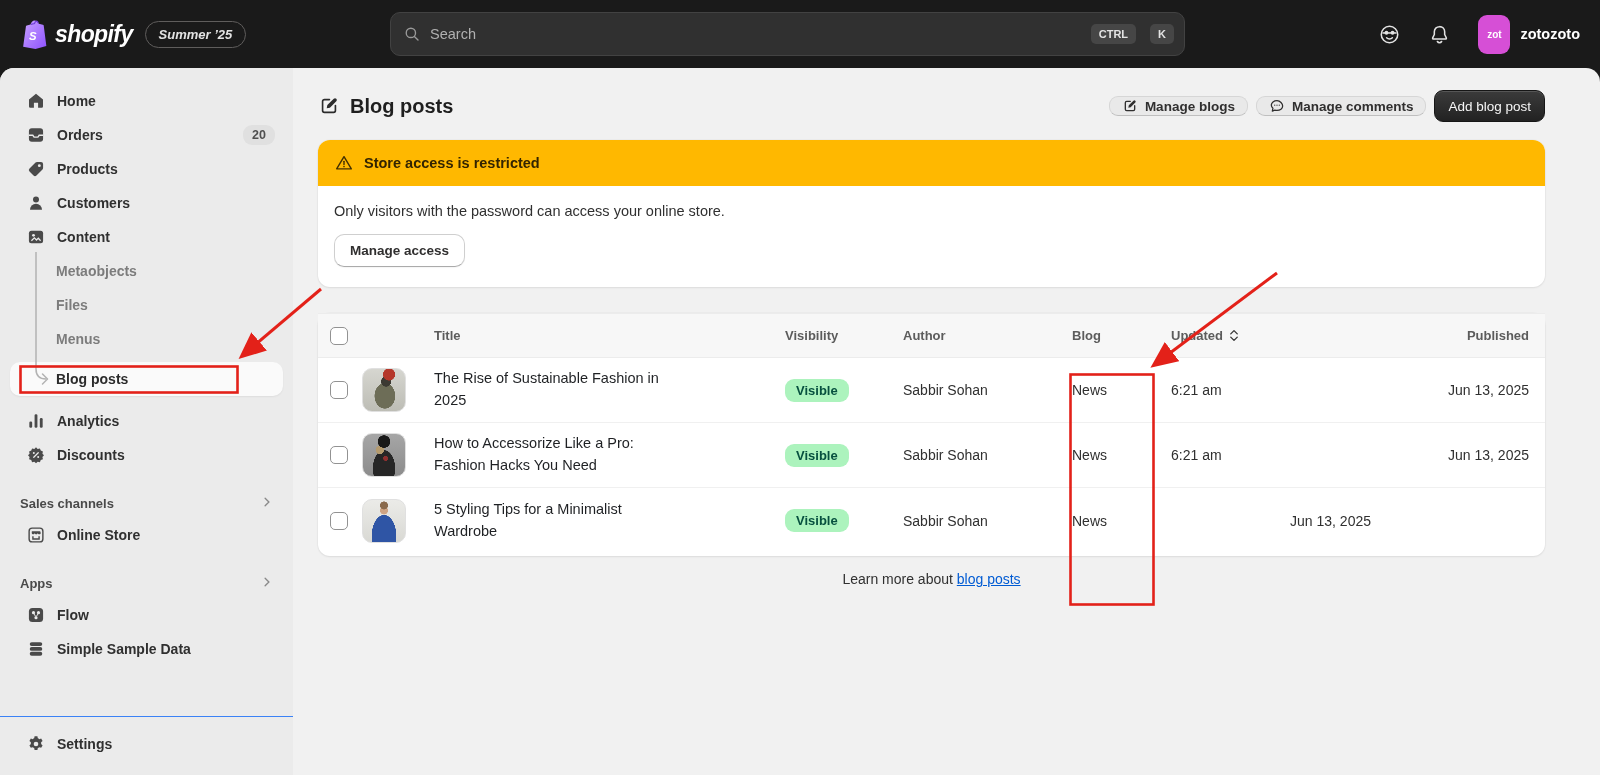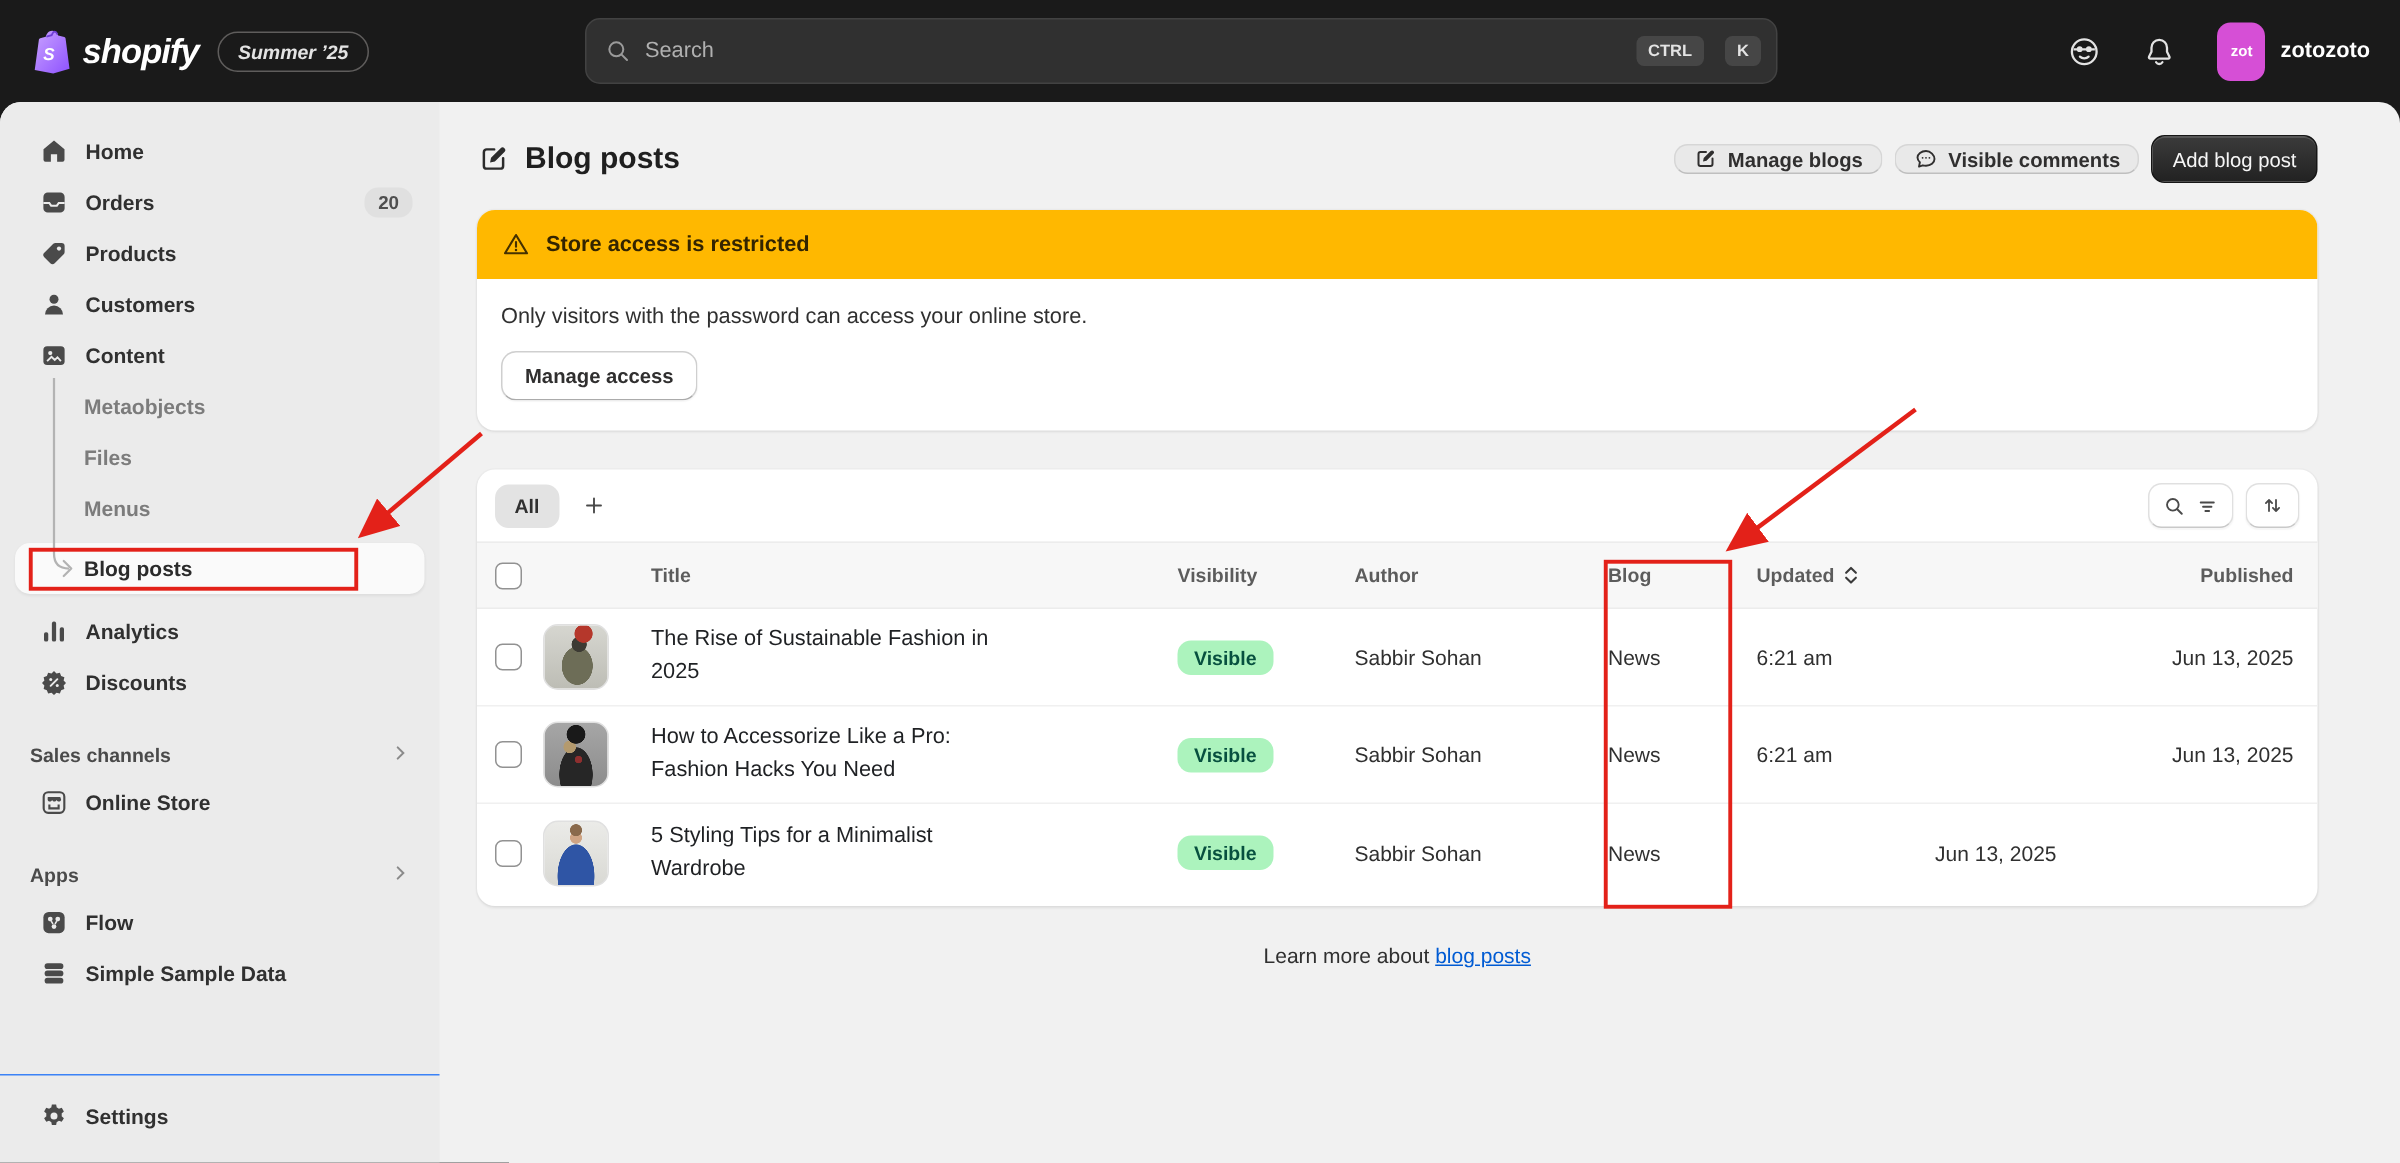--- a/index.html
+++ b/index.html
@@ -92,21 +92,21 @@
     radial-gradient(ellipse at 50% 82%, #262626 0 37%, rgba(0,0,0,0) 38%),
     linear-gradient(180deg, #a6a6a6, #8c8c8c); }
   .thumb-3 { background:
     radial-gradient(circle at 50% 13%, #8a6a4c 0 9%, rgba(0,0,0,0) 10%),
     radial-gradient(circle at 50% 25%, #cfa484 0 10%, rgba(0,0,0,0) 11%),
     radial-gradient(ellipse at 50% 86%, #2f55a5 0 41%, rgba(0,0,0,0) 42%),
     linear-gradient(180deg, #ebebe8, #d9d9d4); }
   .row-title { font-size: 14.5px; color: #1f2124; max-width: 245px; line-height: 1.5; cursor: pointer; }
   .badge-visible { display: inline-block; background: #acf3bd; color: #07503f; padding: 4px 11px; border-radius: 9px; font-size: 13px; font-weight: 600; }
 
-  .page-footer { margin-top: 25px; text-align: center; font-size: 14px; color: #303030; }
+  .page-footer { margin-top: 15px; text-align: center; font-size: 14px; color: #303030; }
   .link { color: #005bd3; text-decoration: underline; cursor: pointer; }
 
   
   .overlay { position: absolute; left: 0; top: 0; width: 1600px; height: 775px; z-index: 100; pointer-events: none; }
 </style>
 </head>
 <body>
 
 <div class="topbar">
   <div class="brand-group">
@@ -333,21 +333,21 @@
           </button>
           <button class="btn-secondary">
             <span style="display:flex;">
               <svg width="16" height="16" viewBox="0 0 24 24">
                   <path d="M12 4c-4.7 0-8.5 2.9-8.5 6.6 0 1.8.9 3.4 2.4 4.6L5 19.6l3.8-1.3c1 .3 2.1.4 3.2.4 4.7 0 8.5-2.9 8.5-6.6S16.7 4 12 4Z" fill="none" stroke="#302f2f" stroke-width="1.9" stroke-linejoin="round"></path>
                   <circle cx="8.6" cy="10.8" r=".9" fill="#302f2f"></circle>
                   <circle cx="12" cy="10.8" r=".9" fill="#302f2f"></circle>
                   <circle cx="15.4" cy="10.8" r=".9" fill="#302f2f"></circle>
                 </svg>
             </span>
-            <span>Visible comments</span>
+            <span>Manage comments</span>
           </button>
           <button class="btn-primary">
             <span>Add blog post</span>
           </button>
         </div>
       </div>
 
       <section class="banner">
         <div class="banner-head" style="background:#ffb800;">
           <span style="display:flex;">
@@ -359,50 +359,20 @@
           </span>
           <span>Store access is restricted</span>
         </div>
         <div class="banner-body">
           <div class="banner-text">Only visitors with the password can access your online store.</div>
           <button class="btn-manage-access">Manage access</button>
         </div>
       </section>
 
       <section class="table-card">
-        <div class="table-toolbar">
-          <span class="tab-all">All</span>
-          <span class="tab-add">
-            <svg width="16" height="16" viewBox="0 0 24 24">
-                <path d="M12 5v14M5 12h14" stroke="#4a4a4a" stroke-width="1.9" stroke-linecap="round"></path>
-              </svg>
-          </span>
-          <div class="toolbar-right">
-            <span class="tool-btn">
-              <span style="display:flex;">
-                  <svg width="15" height="15" viewBox="0 0 24 24">
-                    <circle cx="10.5" cy="10.5" r="6.2" fill="none" stroke="#4a4a4a" stroke-width="2"></circle>
-                    <path d="M15.2 15.2 20 20" stroke="#4a4a4a" stroke-width="2" stroke-linecap="round"></path>
-                  </svg>
-                </span>
-              <span style="display:flex;">
-                  <svg width="15" height="15" viewBox="0 0 24 24">
-                    <path d="M5 8h14M7.5 12.5h9M10 17h4" stroke="#4a4a4a" stroke-width="2" stroke-linecap="round"></path>
-                  </svg>
-                </span>
-            </span>
-            <span class="tool-btn">
-              <span style="display:flex;">
-                  <svg width="16" height="16" viewBox="0 0 24 24">
-                    <path d="M8.5 17.5v-11M8.5 6.5 5.4 9.6M8.5 6.5l3.1 3.1M15.5 6.5v11M15.5 17.5l-3.1-3.1M15.5 17.5l3.1-3.1" fill="none" stroke="#4a4a4a" stroke-width="1.8" stroke-linecap="round" stroke-linejoin="round"></path>
-                  </svg>
-                </span>
-            </span>
-          </div>
-        </div>
 
         <div class="grid-row thead">
           <div class="cell c-check">
               <span class="checkbox"></span>
             </div>
           <div class="cell c-thumb"></div>
           <div class="cell c-title-h">Title</div>
           <div class="cell">Visibility</div>
           <div class="cell">Author</div>
           <div class="cell">Blog</div>

